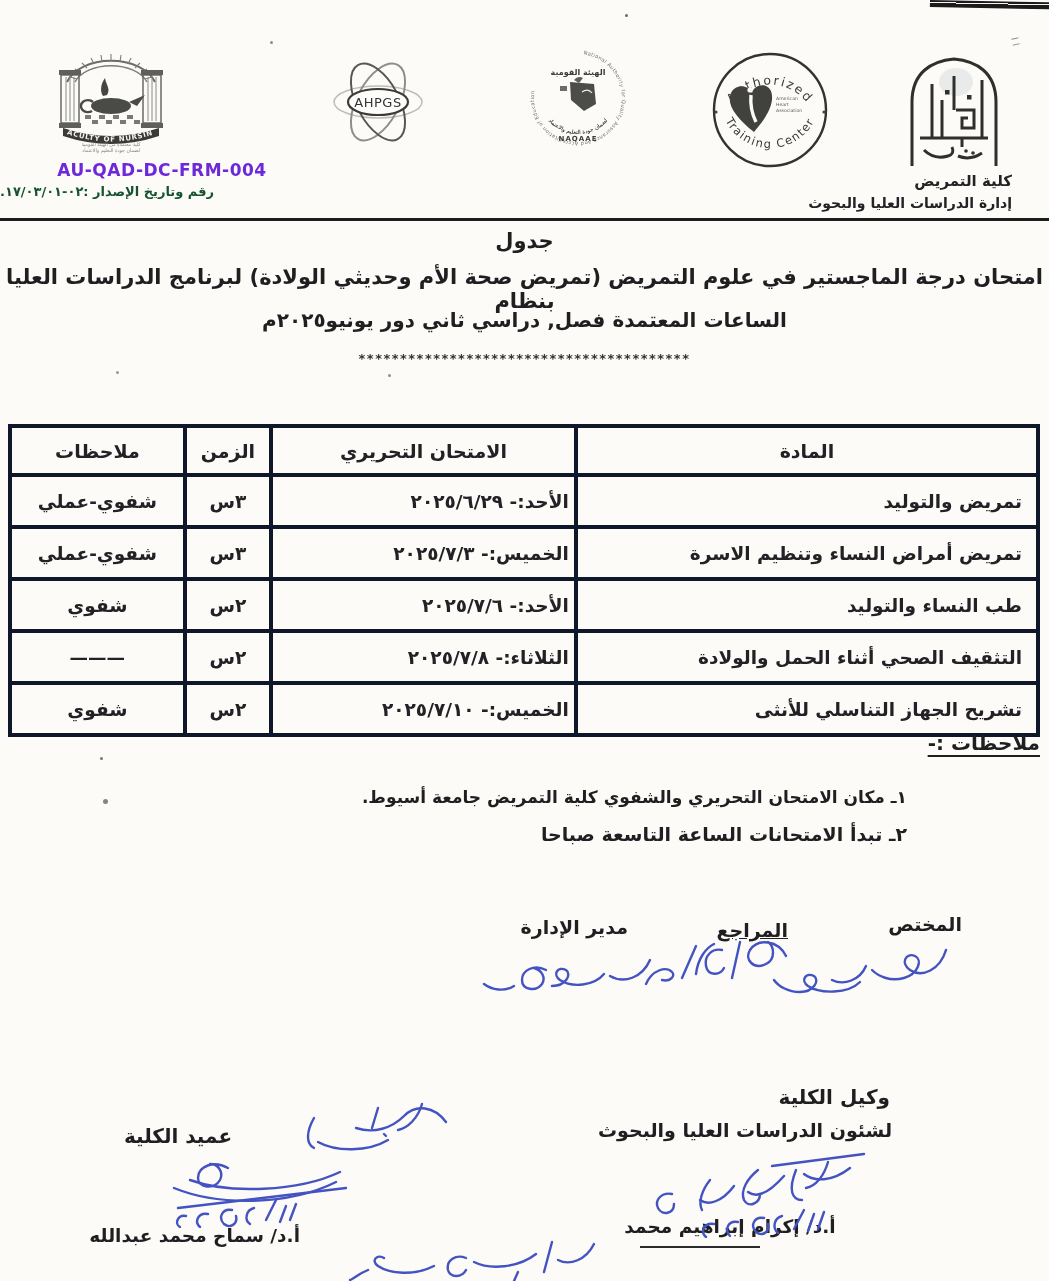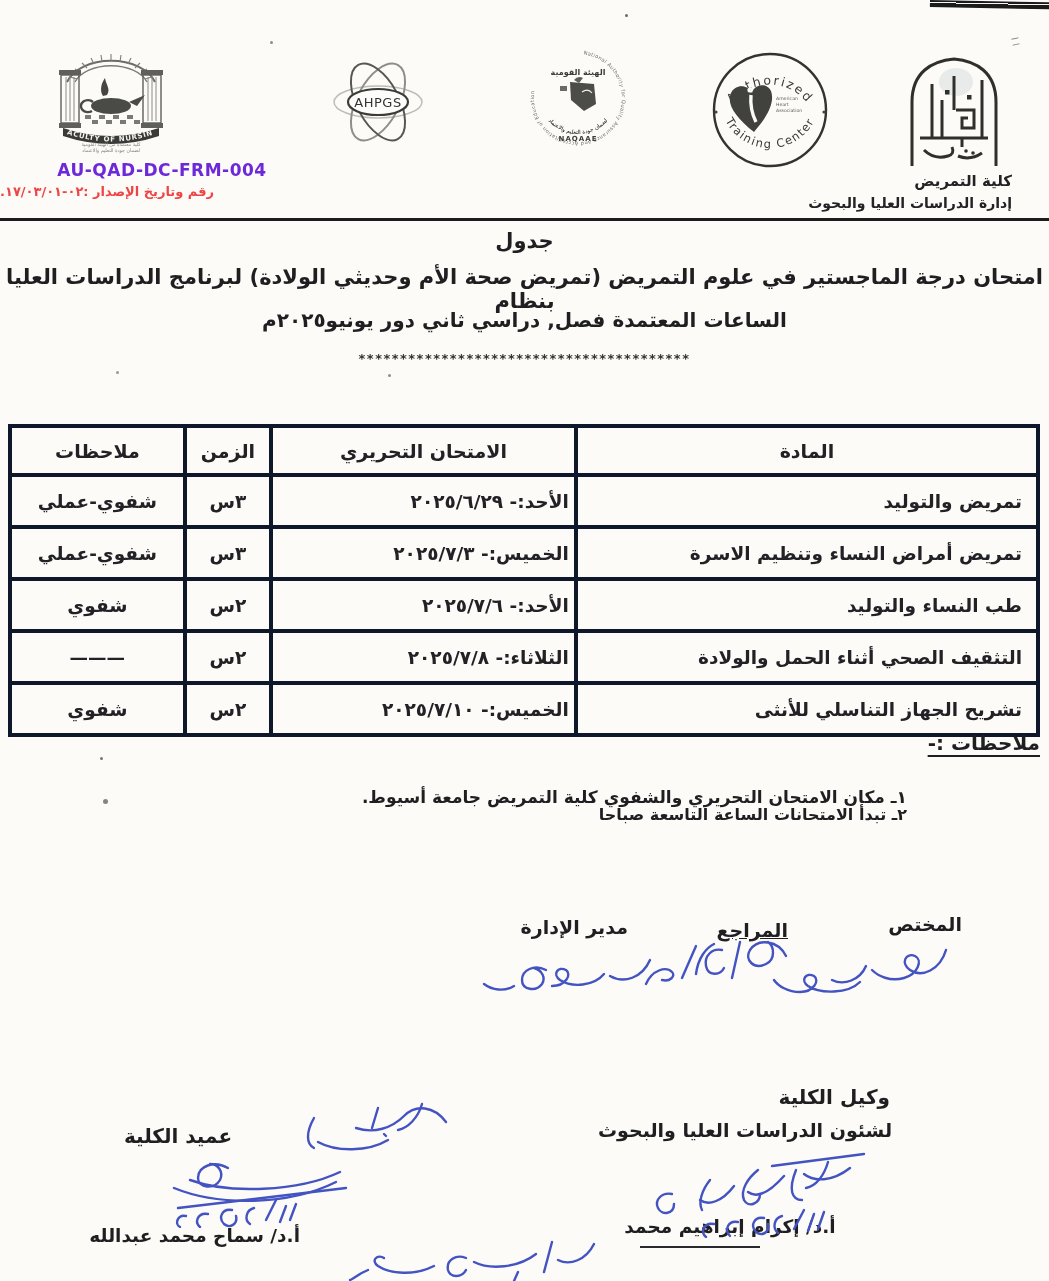--- a/index.html
+++ b/index.html
@@ -15,41 +15,41 @@
   .top-edge-bar{left:930px;top:0;width:120px;height:7px;
     background:repeating-linear-gradient(180deg,#1b1b1b 0 2px,#f6f5f2 2px 3px,#1b1b1b 3px 7px);
     transform:rotate(1.1deg); transform-origin:left top;}
   .equals-mark{left:1012px;top:38px;width:7px;height:5px;
     border-top:1.5px solid #8a8a88;border-bottom:1.5px solid #9a9a98;transform:rotate(-12deg);}
   .specks{left:625px;top:14px;width:3px;height:3px;background:#6a6a66;border-radius:50%;
     box-shadow:-355px 27px 0 0 #8c8c88, -525px 743px 0 0 #77776f, -521px 786px 0 1px #85857d,
                -509px 357px 0 0 #9a9a92, -237px 360px 0 0 #8f8f87;}
   .header-rule{left:0;top:218px;width:1049px;height:3px;background:#1c1c1e;}
   .form-code{left:22px;top:160px;width:280px;text-align:center;font-size:17px;letter-spacing:.5px;color:#6d28d9;}
-  .issue-line{left:0;top:184px;width:242px;direction:rtl;text-align:left;font-size:13px;color:#ef4444;}
+  .issue-line{left:0;top:184px;width:242px;direction:rtl;text-align:left;font-size:13px;color:#14532d;}
   .faculty-caption{right:37px;top:172px;font-size:15px;color:#232325;}
   .dept-caption{right:37px;top:195px;font-size:14px;color:#232325;}
   
   .t1{left:0;top:229px;width:1049px;text-align:center;font-size:21px;}
   .t2{left:0;top:265px;width:1049px;text-align:center;font-size:21px;direction:rtl;}
   .t3{left:0;top:308px;width:1049px;text-align:center;font-size:20px;direction:rtl;}
   .stars{left:0;top:351px;width:1049px;text-align:center;font-size:13px;letter-spacing:1.5px;color:#333;}
   
   .sched{left:8px;top:424px;width:1032px;border-collapse:collapse;table-layout:fixed;
     direction:rtl;border:3px solid #1e1e21;}
   .sched th,.sched td{border:4px solid #0f172a;font-weight:bold;color:#222226;overflow:hidden;}
   .sched th{height:43px;font-size:19px;text-align:center;}
   .sched td{height:46px;font-size:18.5px;}
   td.c-subject{text-align:right;padding-right:14px;}
   td.c-exam{text-align:right;padding-right:5px;}
   td.c-time,td.c-notes{text-align:center;}
   
   .notes-title{right:9px;top:731px;font-size:20px;text-decoration:underline;text-underline-offset:5px;direction:rtl;}
   .note-1{right:142px;top:787px;font-size:17px;direction:rtl;}
-  .note-2{right:142px;top:805px;font-size:16px;direction:rtl;margin-left:32px;}
+  .note-2{right:142px;top:823px;font-size:19px;direction:rtl;margin-left:32px;}
   
   .lab-specialist{left:852px;top:913px;width:110px;font-size:19px;direction:rtl;}
   .lab-reviewer{left:688px;top:919px;width:100px;font-size:19px;direction:rtl;text-decoration:underline;}
   .lab-manager{left:498px;top:916px;width:130px;font-size:19px;direction:rtl;}
   
   .vd-1{left:600px;top:1085px;width:290px;text-align:right;font-size:20px;direction:rtl;}
   .vd-2{left:570px;top:1119px;width:350px;text-align:center;font-size:19px;direction:rtl;}
   .vd-name{left:575px;top:1216px;width:310px;text-align:center;font-size:18.5px;direction:rtl;}
   .vd-underline{left:640px;top:1246px;width:120px;height:2px;background:#2a2a2d;}
   .dean-title{left:118px;top:1124px;width:120px;text-align:center;font-size:20px;direction:rtl;}

